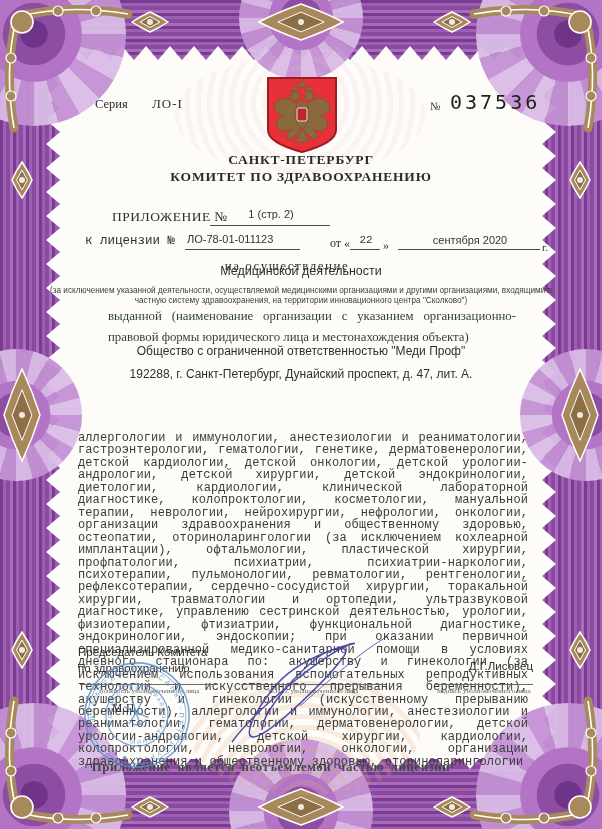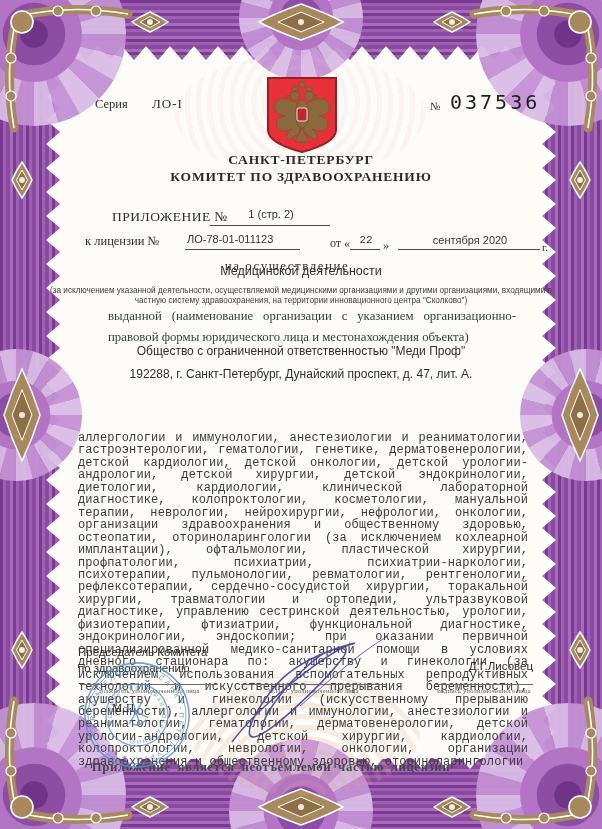--- a/index.html
+++ b/index.html
@@ -408,21 +408,21 @@
       <rect x="31" y="32" width="10" height="13" rx="2" fill="#c02530" stroke="#fff" stroke-width="0.8"></rect>
     </svg>
 
     <div class="abs center hdr" style="top:152px;">САНКТ-ПЕТЕРБУРГ</div>
     <div class="abs center hdr" style="top:169px;">КОМИТЕТ ПО ЗДРАВООХРАНЕНИЮ</div>
 
     <span class="abs" style="left:112px;top:209px;font-size:13.5px;letter-spacing:.5px;">ПРИЛОЖЕНИЕ №</span>
     <div class="abs val" style="left:223px;top:208px;width:96px;">1 (стр. 2)</div>
     <div class="abs fline" style="left:210px;top:225px;width:120px;"></div>
 
-    <span class="abs" style="left:85px;top:234px;font-size:12.5px;">к лицензии №</span>
+    <span class="abs" style="left:85px;top:234px;font-size:12.5px;font-family:Liberation Mono, monospace;">к лицензии №</span>
     <div class="abs val" style="left:187px;top:233px;width:110px;text-align:left;">ЛО-78-01-011123</div>
     <div class="abs fline" style="left:185px;top:249px;width:115px;"></div>
 
     <span class="abs" style="left:330px;top:236px;font-size:12px;">от «</span>
     <div class="abs val" style="left:352px;top:234px;width:28px;font-family:Liberation Mono, monospace;">22</div>
     <div class="abs fline" style="left:350px;top:249px;width:30px;"></div>
     <span class="abs" style="left:383px;top:238px;font-size:12px;">»</span>
     <div class="abs val" style="left:400px;top:234px;width:140px;" data_bind="">сентября 2020</div>
     <div class="abs fline" style="left:398px;top:249px;width:142px;"></div>
     <span class="abs" style="left:542px;top:241px;font-size:11px;">г.</span>

